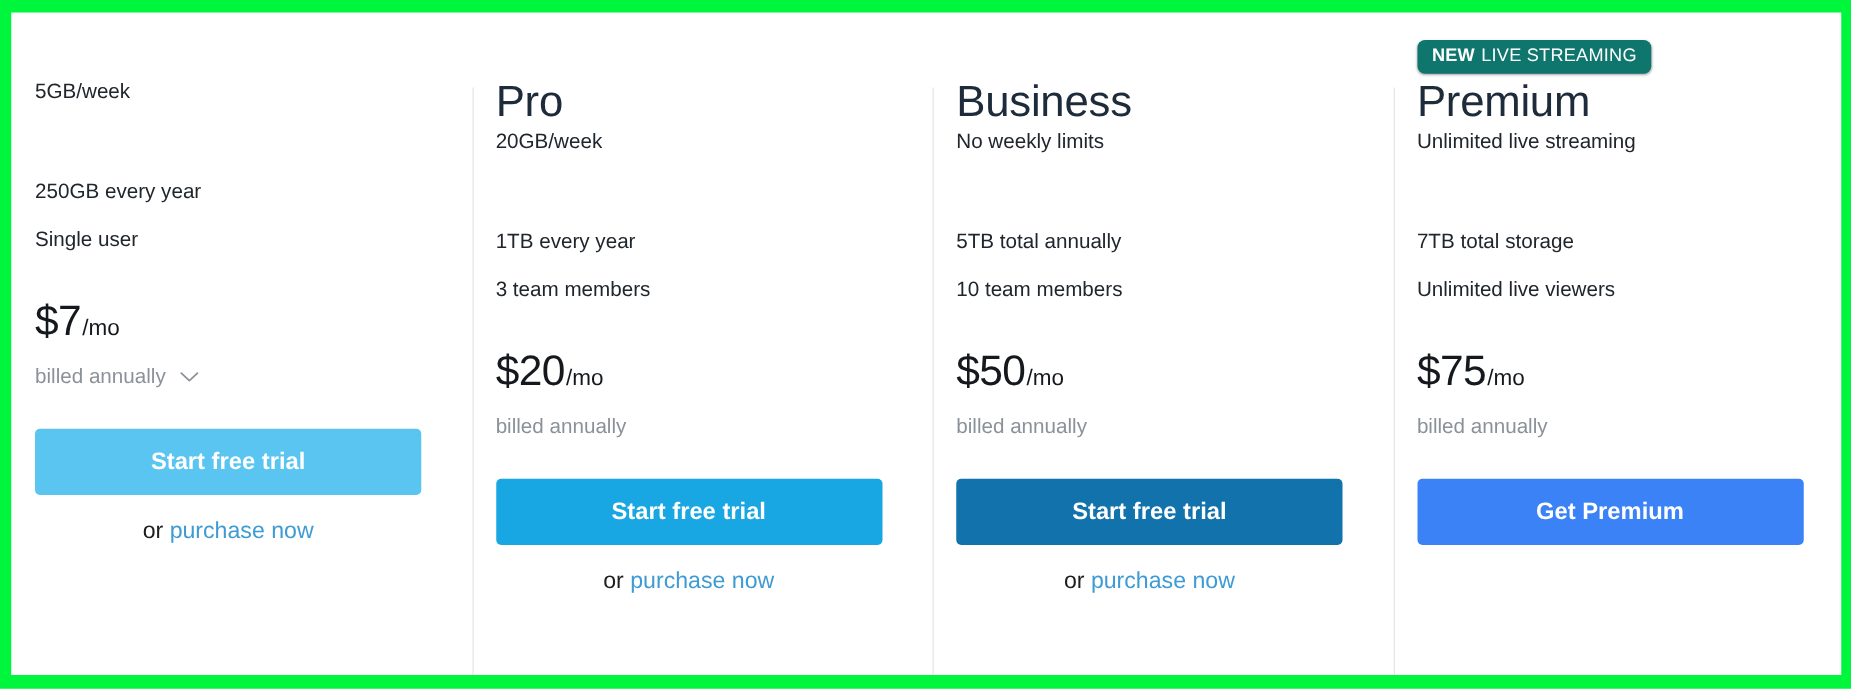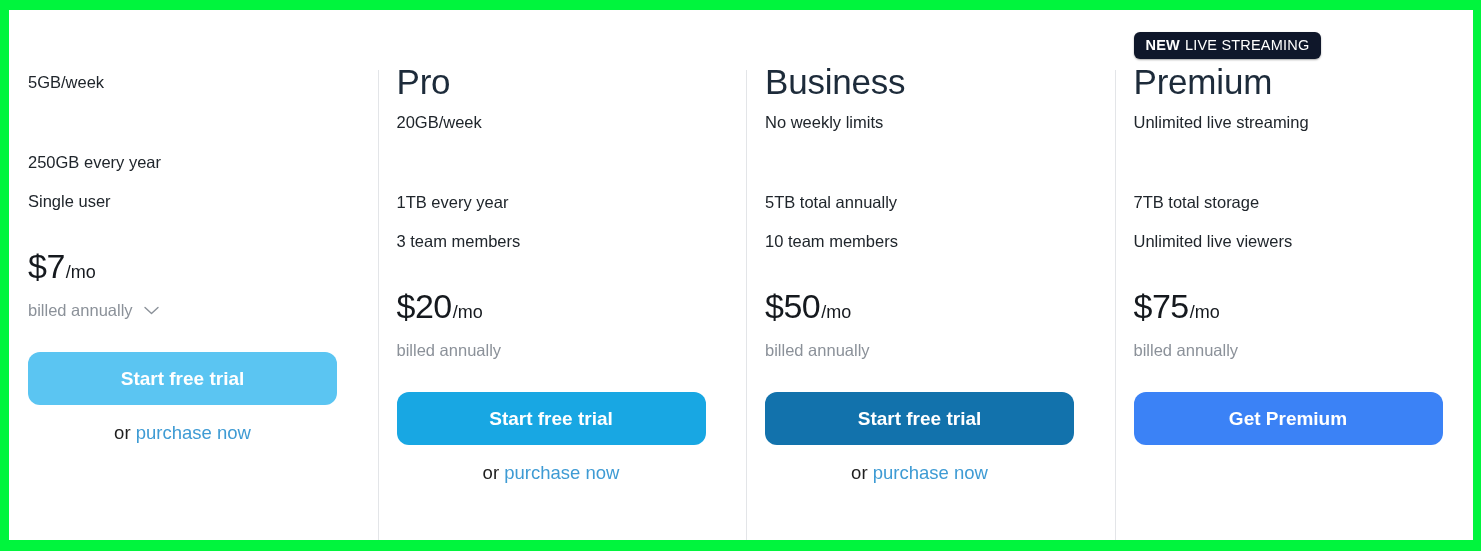--- a/index.html
+++ b/index.html
@@ -57,21 +57,20 @@
     font-weight: 400;
     color: #1D2B3A;
     letter-spacing: -0.2px;
     margin: 0;
     white-space: nowrap;
   }
   .plan-sub {
     font-size: 16.5px;
     line-height: 22px;
     color: #20262C;
-    margin-top: 9px;
     white-space: nowrap;
   }
   .features {
     margin-top: 58px;
   }
   .feature {
     font-size: 16.5px;
     line-height: 22px;
     color: #20262C;
     margin-bottom: 17px;
@@ -112,21 +111,21 @@
     margin-left: 11px;
     display: inline-flex;
     align-items: center;
   }
   .cta {
     display: block;
     width: 309px;
     height: 53px;
     margin-top: 32px;
     border: none;
-    border-radius: 12px;
+    border-radius: 4px;
     color: #ffffff;
     font-size: 19px;
     font-weight: bold;
     font-family: "Liberation Sans", sans-serif;
     cursor: pointer;
     text-align: center;
     line-height: 53px;
     padding: 0;
   }
   .purchase-row {
@@ -143,21 +142,21 @@
     cursor: pointer;
     text-align: center;
   }
   .badge {
     position: absolute;
     top: -30px;
     left: 0px;
     display: inline-flex;
     align-items: center;
     gap: 5px;
-    background: #0f172a;
+    background: #0f766e;
     color: #ffffff;
     border-radius: 6px;
     padding: 5px 12px 6px 12px;
     font-size: 14.5px;
     letter-spacing: 0.2px;
     white-space: nowrap;
     box-shadow: 0 1px 2px rgba(0,0,0,0.35);
   }
   .badge-new { font-weight: bold; }
   .badge-text { font-weight: 400; }

